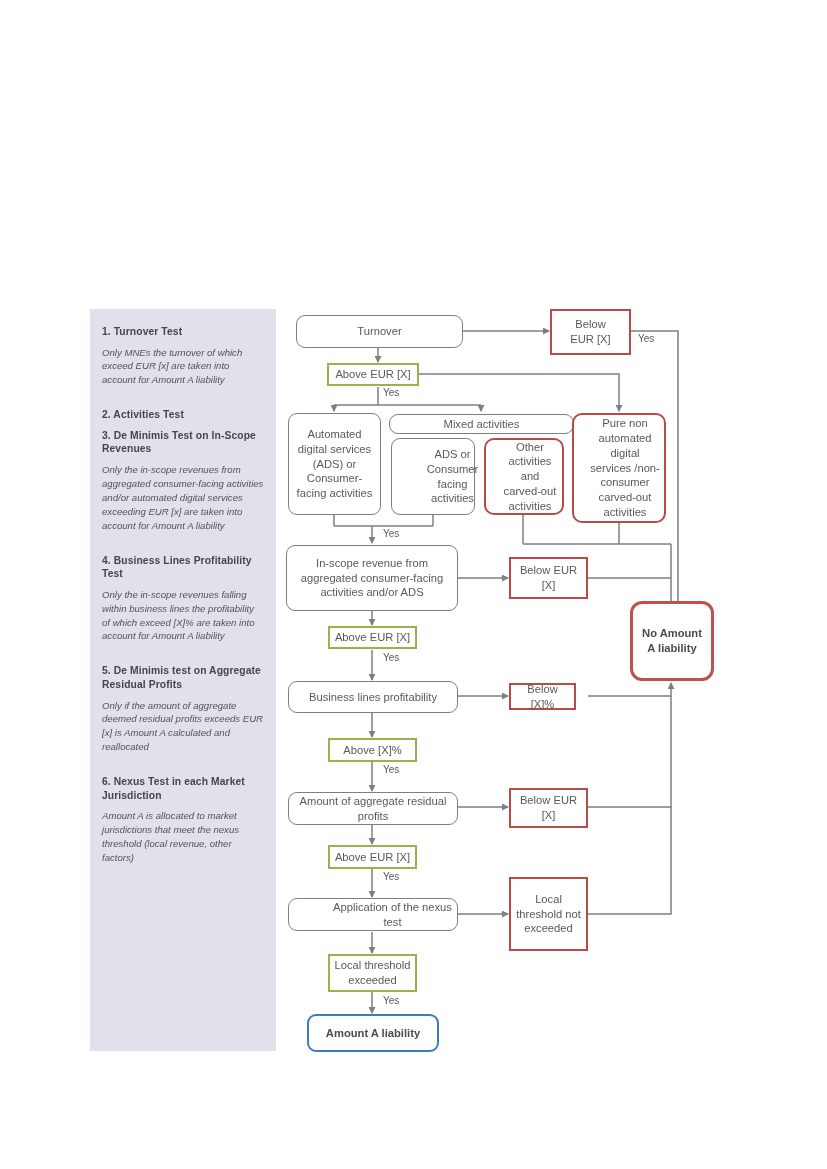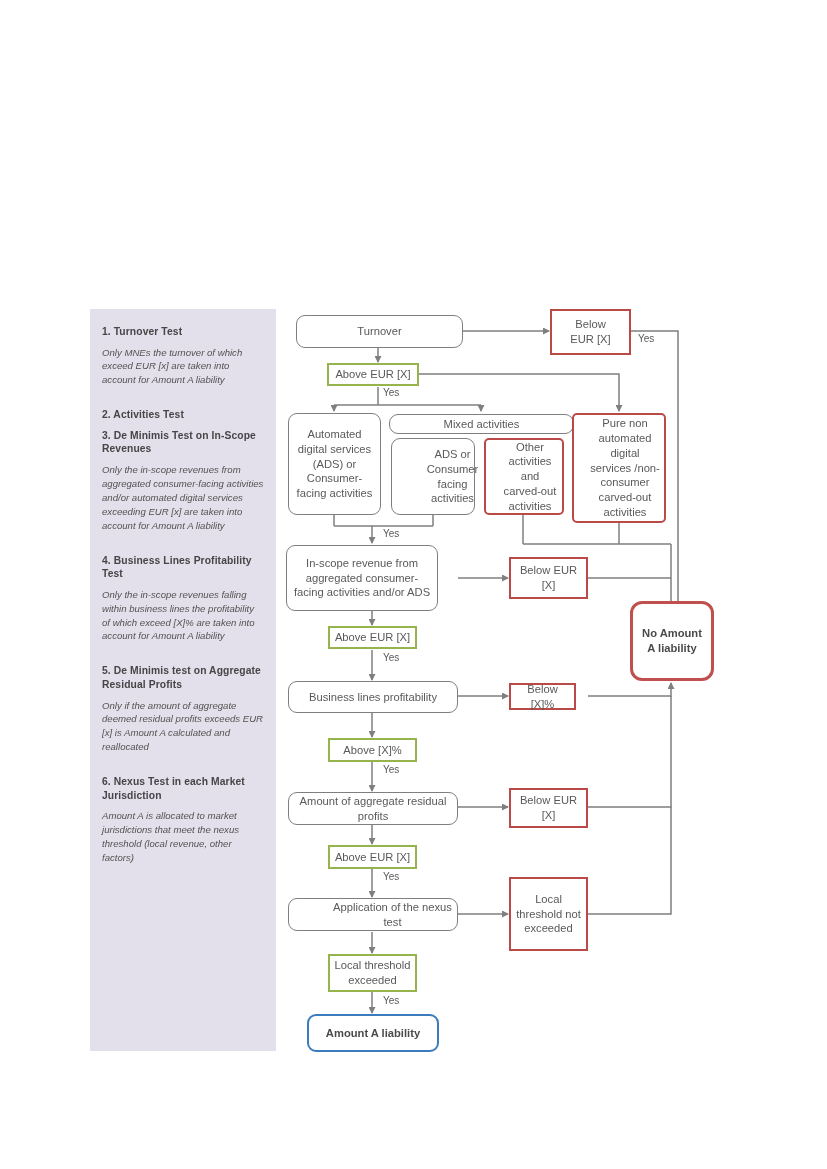--- a/index.html
+++ b/index.html
@@ -30,21 +30,21 @@
 
   
   .node{
     position:absolute;box-sizing:border-box;
     display:flex;align-items:center;justify-content:center;
     text-align:center;background:#ffffff;
     color:#595959;font-size:11.2px;line-height:1.32;
     padding:2px 4px;
   }
   .rnd{border:1.6px solid #7f7f7f;border-radius:9px;}
-  .rnd-red{border:2px solid #b94a48;border-radius:5px;padding-left:16px;}
+  .rnd-red{border:2px solid #b94a48;border-radius:10px;padding-left:16px;}
   .rnd-red-thick{border:3px solid #c0504d;border-radius:12px;}
   .rnd-blue{border:2.6px solid #3a7cbe;border-radius:9px;}
   .rect-red{border:2px solid #b94a48;}
   .rect-green{border:2px solid #95b44e;}
   .bold{font-weight:bold;color:#4a4a4a;}
 
   .lbl{
     position:absolute;font-size:10px;color:#595959;
     background:transparent;white-space:nowrap;
   }
@@ -186,21 +186,21 @@
   <div class="node rnd-red" style="left:484px;top:425px;width:80px;height:77px;">
     <span>Other activities and carved-out activities</span>
   </div>
 
   <div class="node rnd-red" style="left:572px;top:400px;width:94px;height:110px;">
     <span>Pure non automated digital services /non-consumer carved-out activities</span>
   </div>
 
   <div class="lbl" style="left:383px;top:515px;">Yes</div>
 
-  <div class="node rnd" style="left:286px;top:532px;width:152px;height:66px;">
+  <div class="node rnd" style="left:286px;top:532px;width:172px;height:66px;">
     <span>In-scope revenue  from aggregated consumer-facing activities and/or ADS</span>
   </div>
 
   <div class="node rect-red" style="left:509px;top:544px;width:79px;height:42px;">
     <span>Below EUR [X]</span>
   </div>
 
   <div class="node rnd-red-thick" style="left:630px;top:588px;width:84px;height:80px;">
     <span class="bold">No Amount A liability</span>
   </div>

